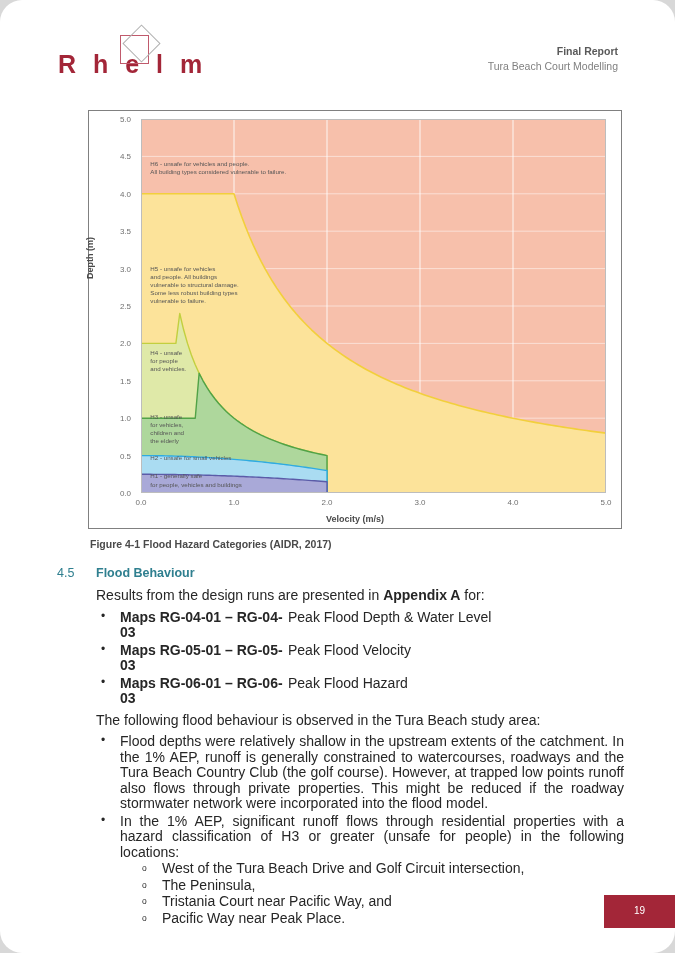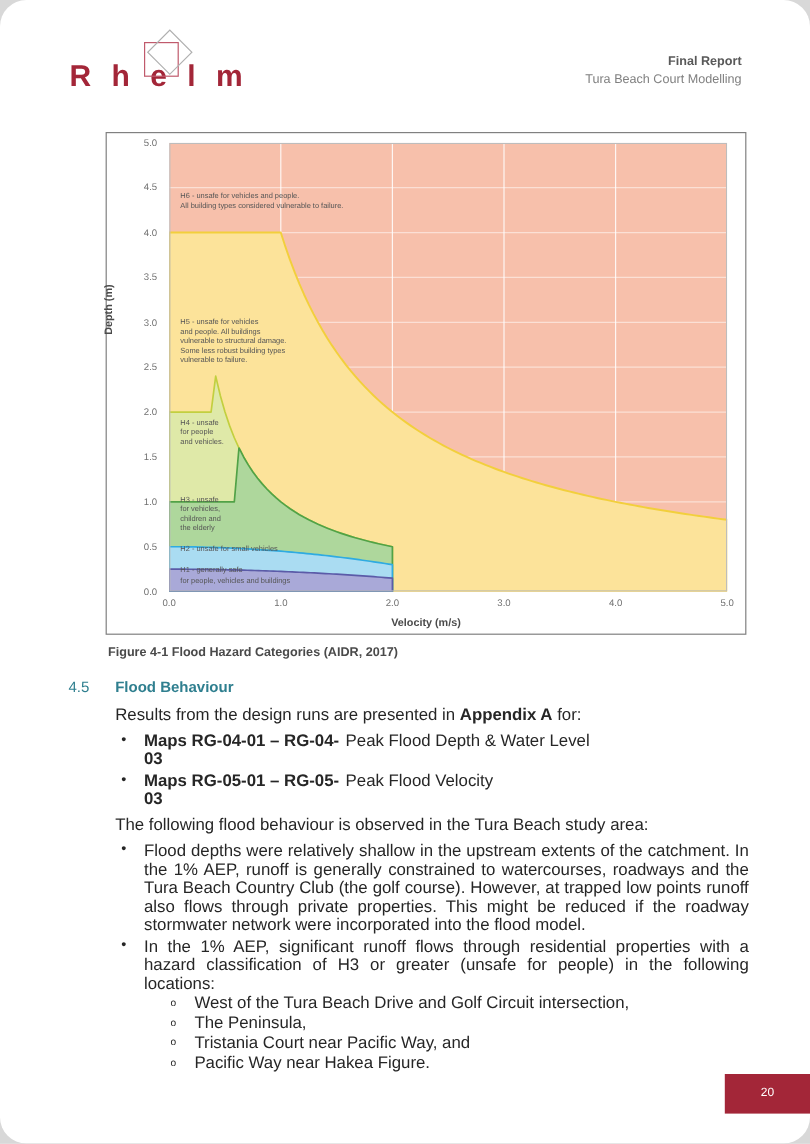--- a/index.html
+++ b/index.html
@@ -330,32 +330,38 @@
             <span class="maps-code">Maps RG-04-01 – RG-04-03</span>
             <span class="maps-desc">Peak Flood Depth &amp; Water Level</span>
           </div>
         </li>
         <li>
           <div class="maps-row">
             <span class="maps-code">Maps RG-05-01 – RG-05-03</span>
             <span class="maps-desc">Peak Flood Velocity</span>
           </div>
         </li>
+        <li>
+          <div class="maps-row">
+            <span class="maps-code">Maps RG-06-01 – RG-06-03</span>
+            <span class="maps-desc">Peak Flood Hazard</span>
+          </div>
+        </li>
       </ul>
 
     <p class="para">The following flood behaviour is observed in the Tura Beach study area:</p>
 
     <ul class="lvl1 para-bullets" id="behaviour-list">
         <li><span>Flood depths were relatively shallow in the upstream extents of the catchment. In the 1% AEP, runoff is generally constrained to watercourses, roadways and the Tura Beach Country Club (the golf course).  However, at trapped low points runoff also flows through private properties.  This might be reduced if the roadway stormwater network were incorporated into the flood model.</span></li>
         <li><span>In the 1% AEP, significant runoff flows through residential properties with a hazard classification of H3 or greater (unsafe for people) in the following locations:</span><ul class="lvl2">
             <li>West of the Tura Beach Drive and Golf Circuit intersection,</li>
             <li>The Peninsula,</li>
             <li>Tristania Court near Pacific Way, and</li>
-            <li>Pacific Way near Hakea Figure.</li>
+            <li>Pacific Way near Peak Place.</li>
           </ul></li>
       </ul>
   </div>
 
   <div class="footer-box">
-    <div class="footer-num">20</div>
+    <div class="footer-num">19</div>
   </div>
 
 </div>
 
 </body></html>

